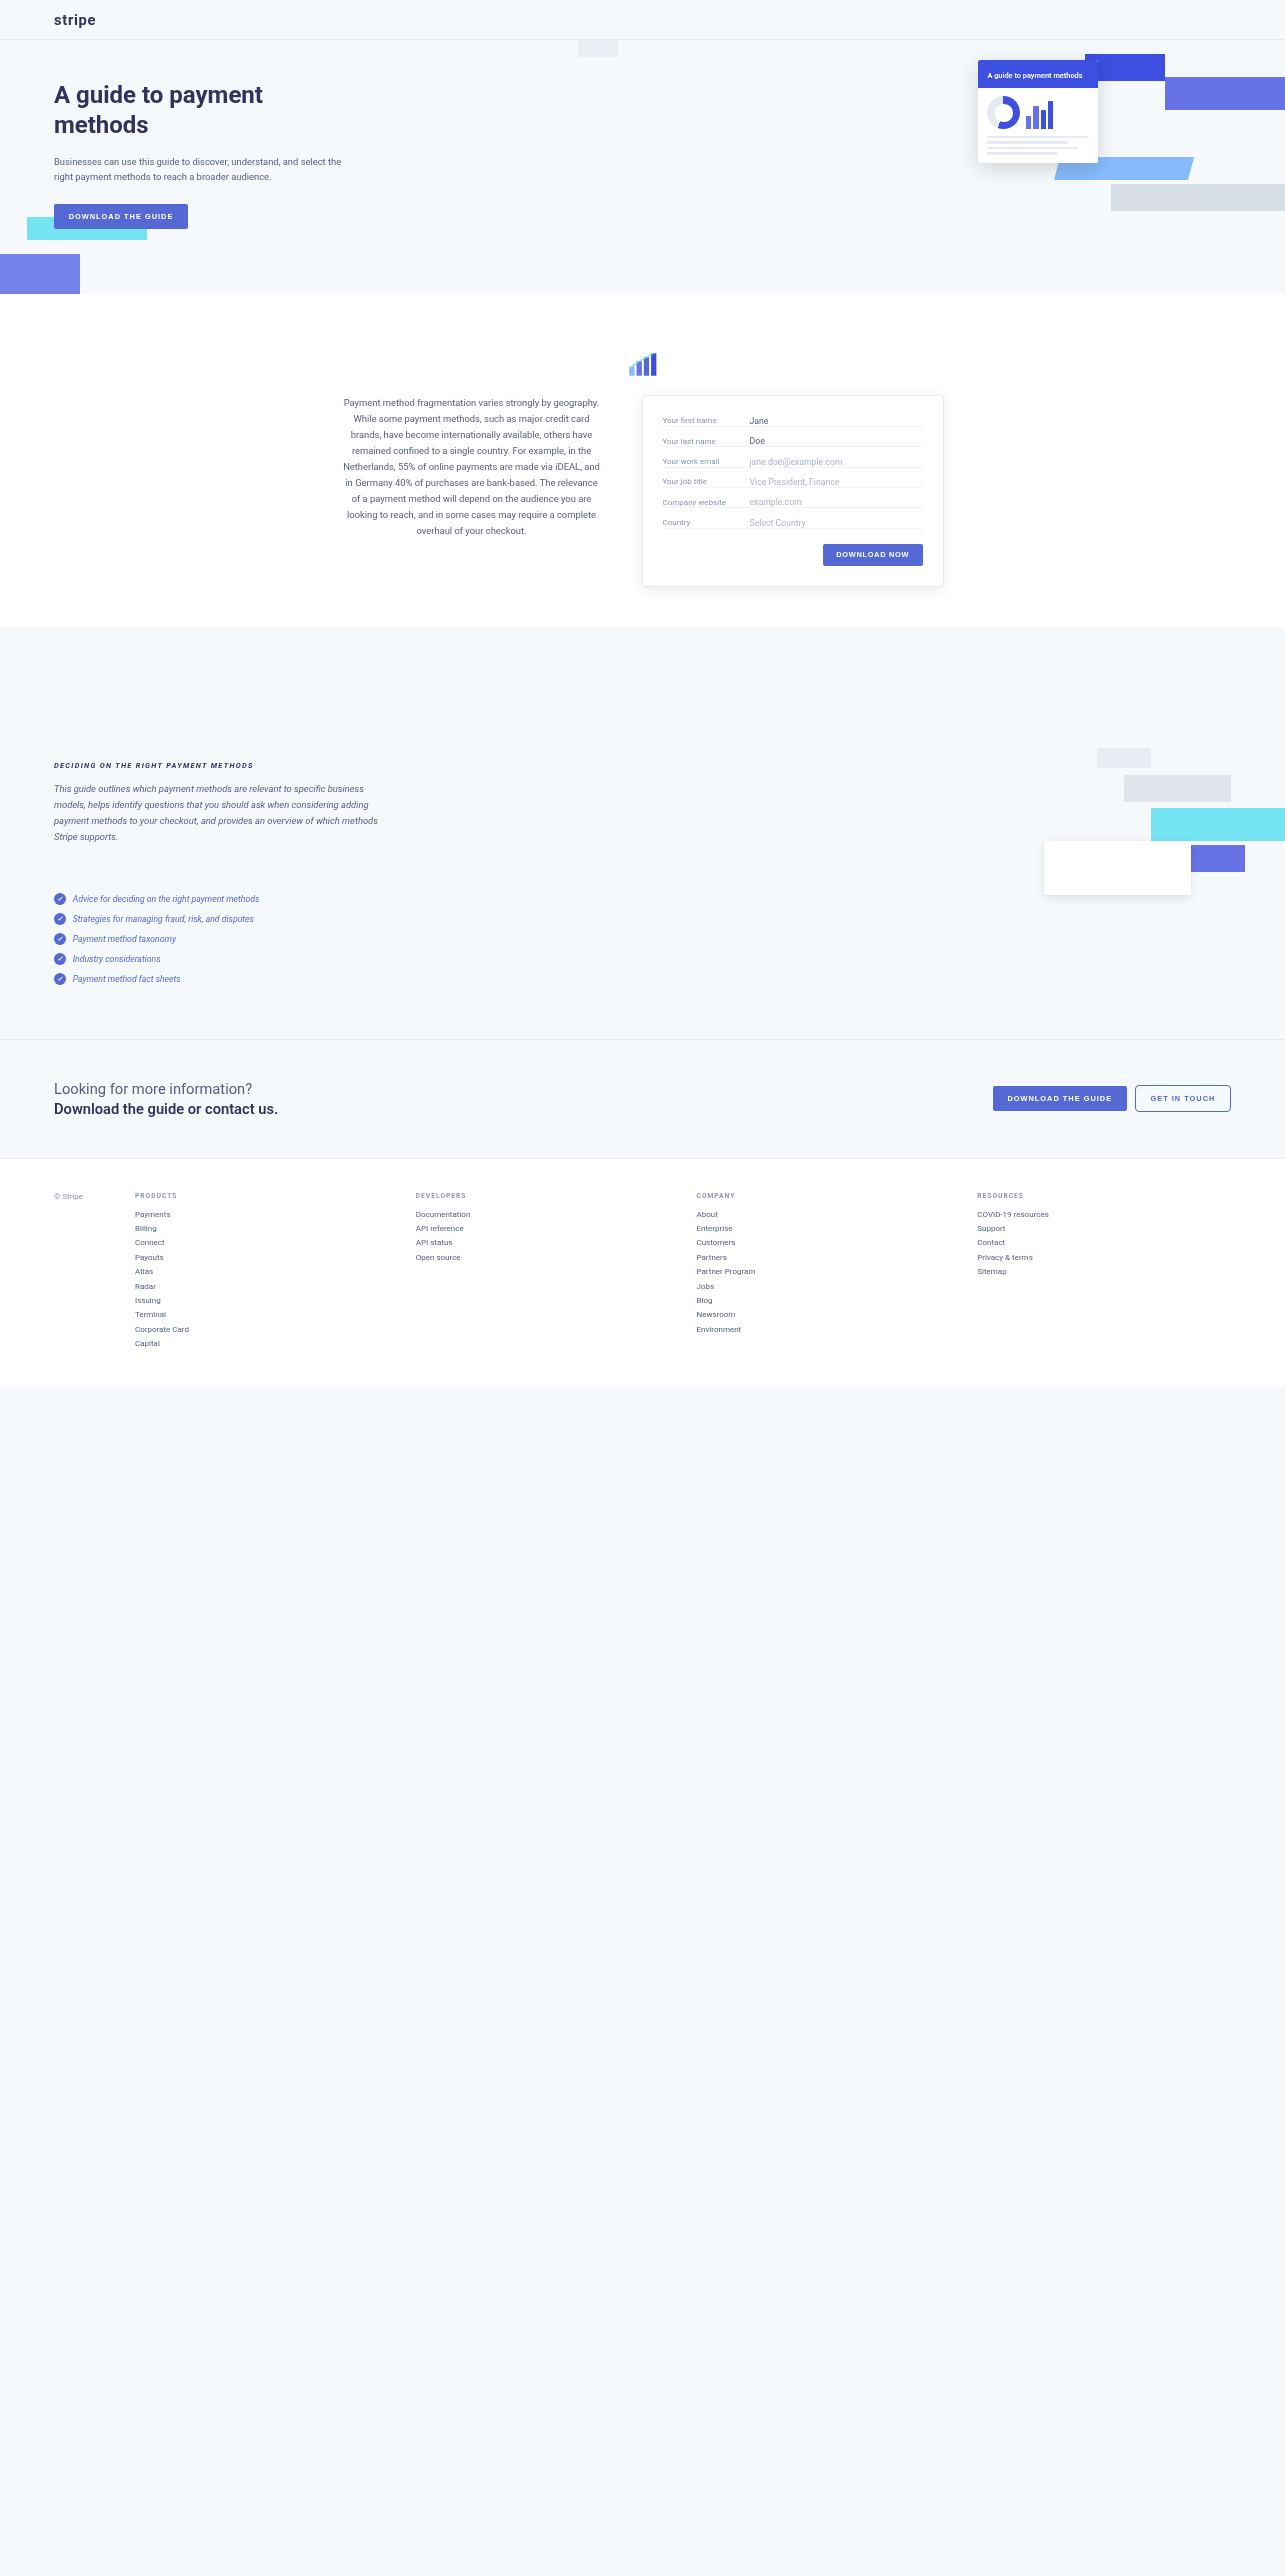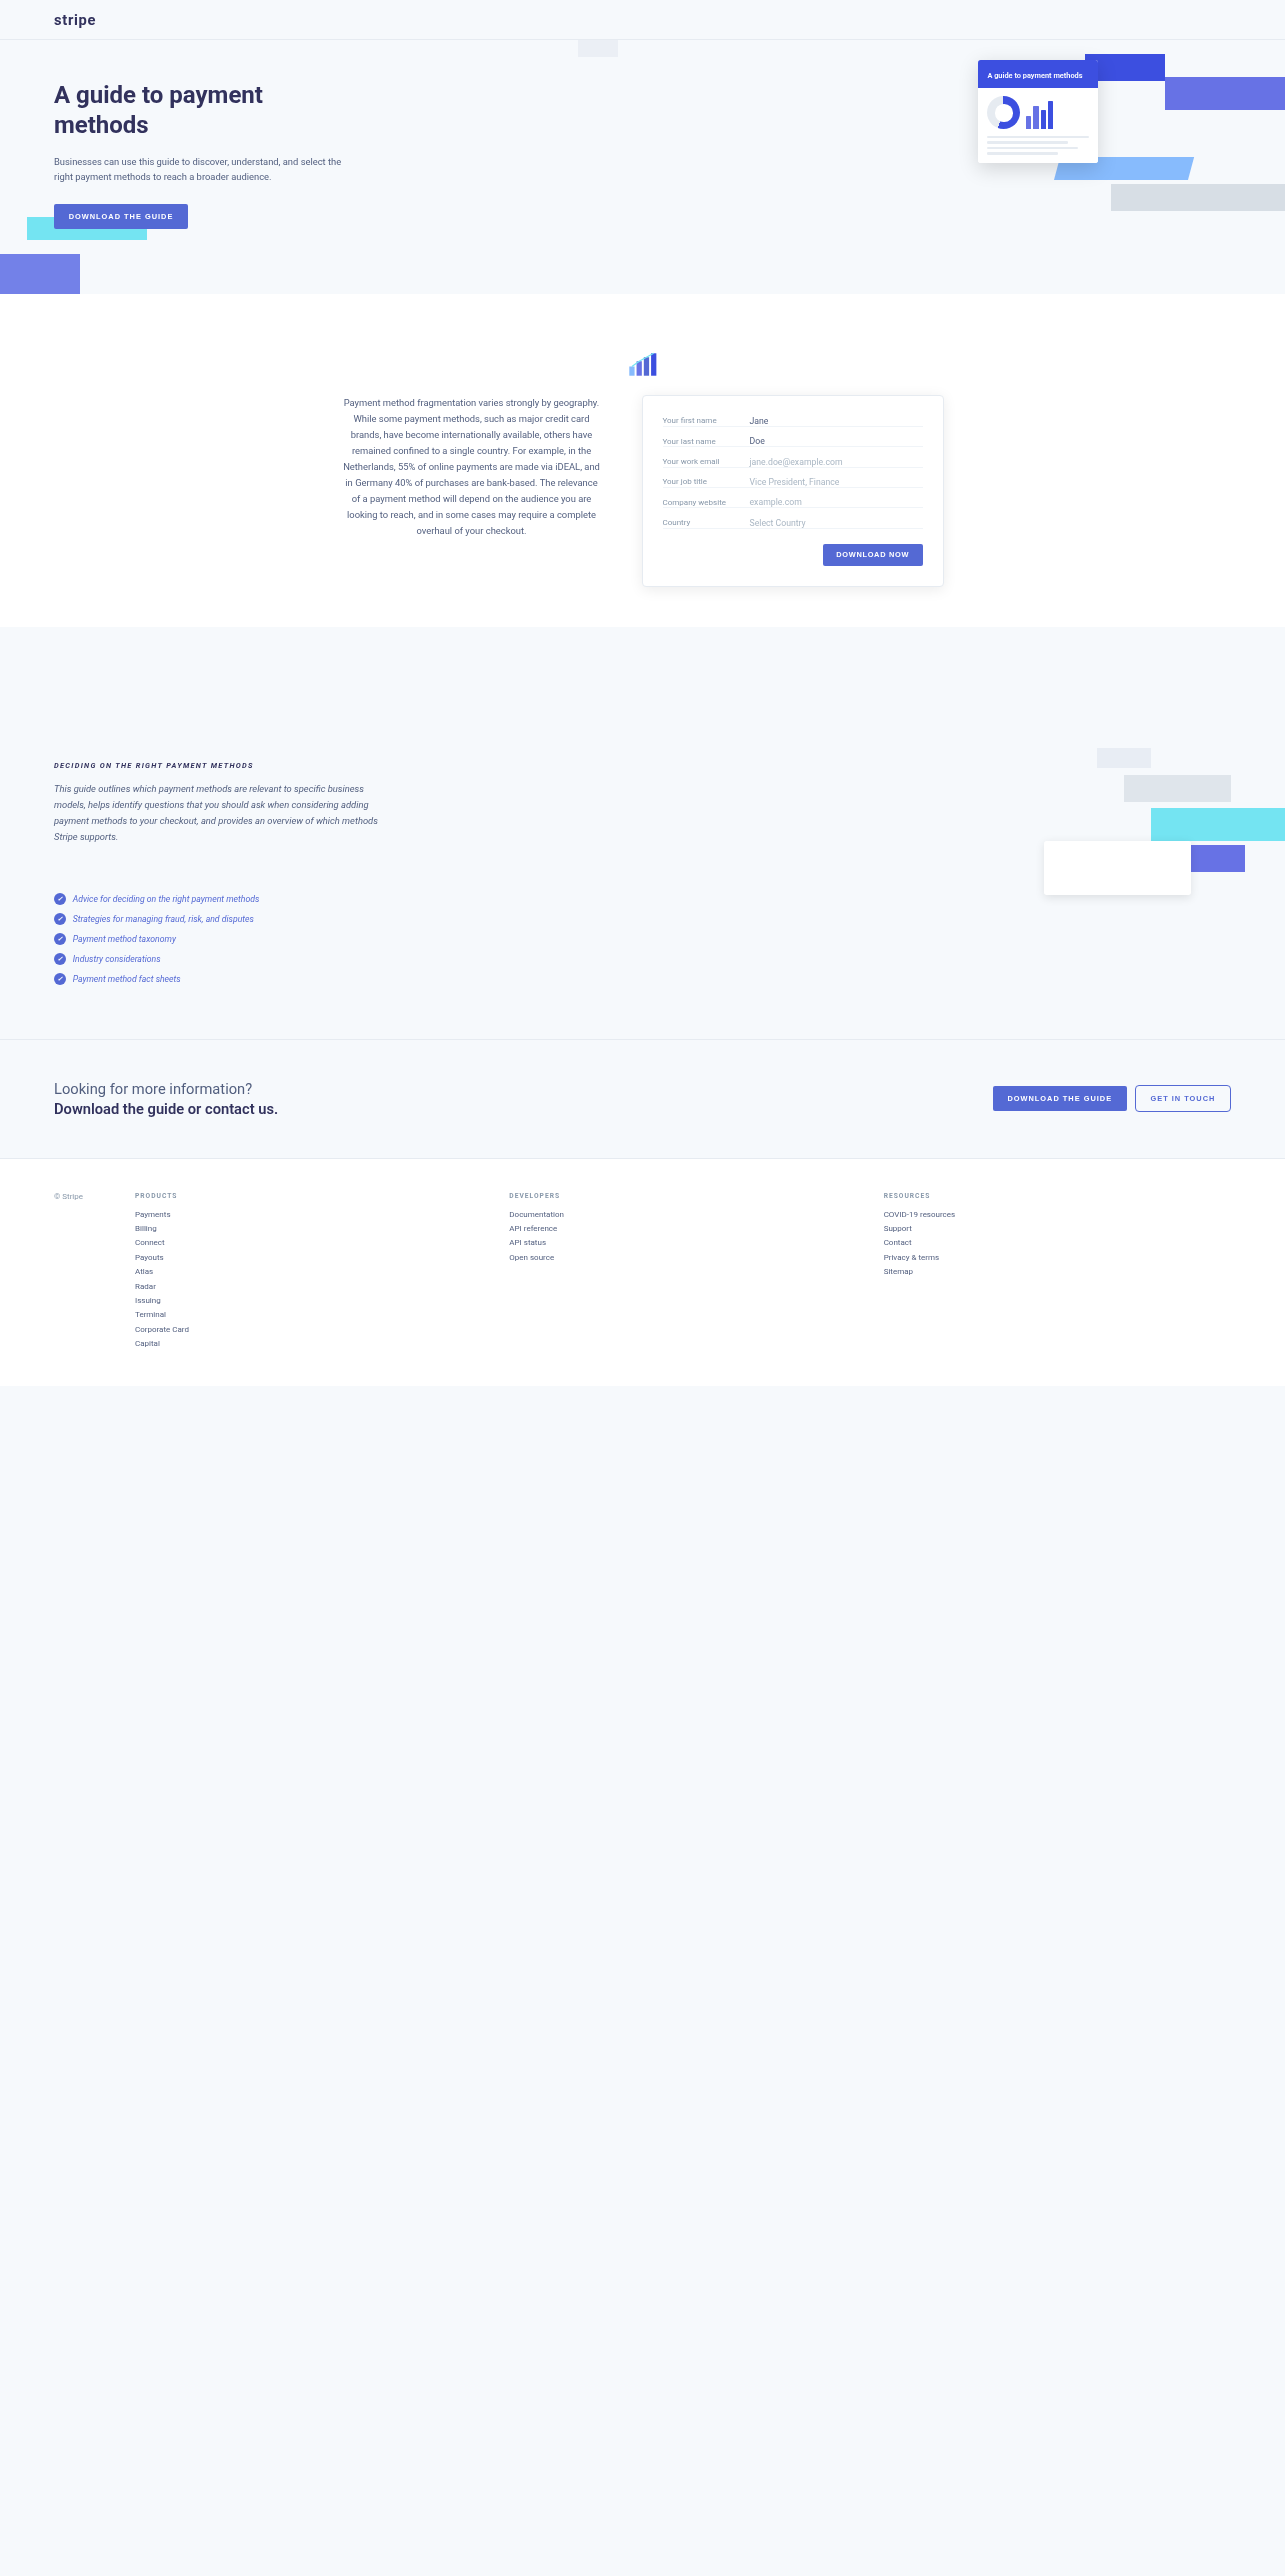--- a/index.html
+++ b/index.html
@@ -273,20 +273,32 @@
 
 
     <div class="footer-col">
       <div class="footer-col-title">DEVELOPERS</div>
       <a class="footer-link">Documentation</a>
       <a class="footer-link">API reference</a>
       <a class="footer-link">API status</a>
       <a class="footer-link">Open source</a>
     </div>
 
+    <div class="footer-col">
+      <div class="footer-col-title">COMPANY</div>
+      <a class="footer-link">About</a>
+      <a class="footer-link">Enterprise</a>
+      <a class="footer-link">Customers</a>
+      <a class="footer-link">Partners</a>
+      <a class="footer-link">Partner Program</a>
+      <a class="footer-link">Jobs</a>
+      <a class="footer-link">Blog</a>
+      <a class="footer-link">Newsroom</a>
+      <a class="footer-link">Environment</a>
+    </div>
 
     <div class="footer-col">
       <div class="footer-col-title">RESOURCES</div>
       <a class="footer-link">COVID-19 resources</a>
       <a class="footer-link">Support</a>
       <a class="footer-link">Contact</a>
       <a class="footer-link">Privacy &amp; terms</a>
       <a class="footer-link">Sitemap</a>
     </div>
   </div>

